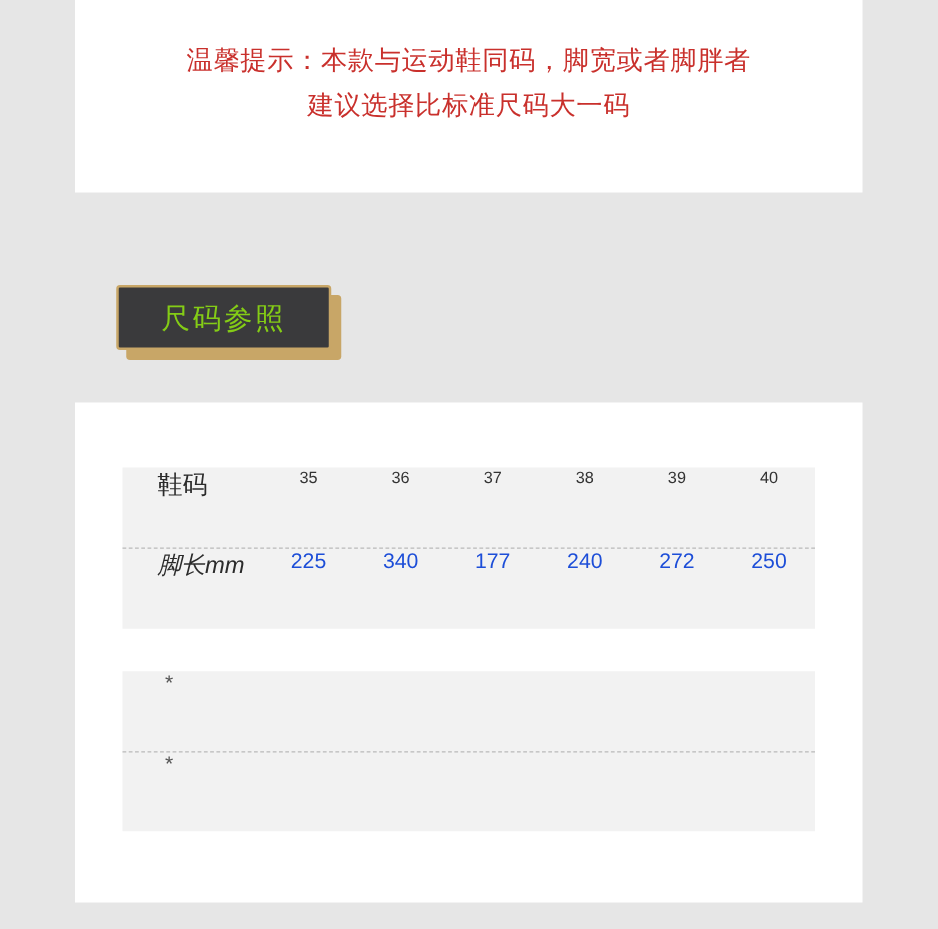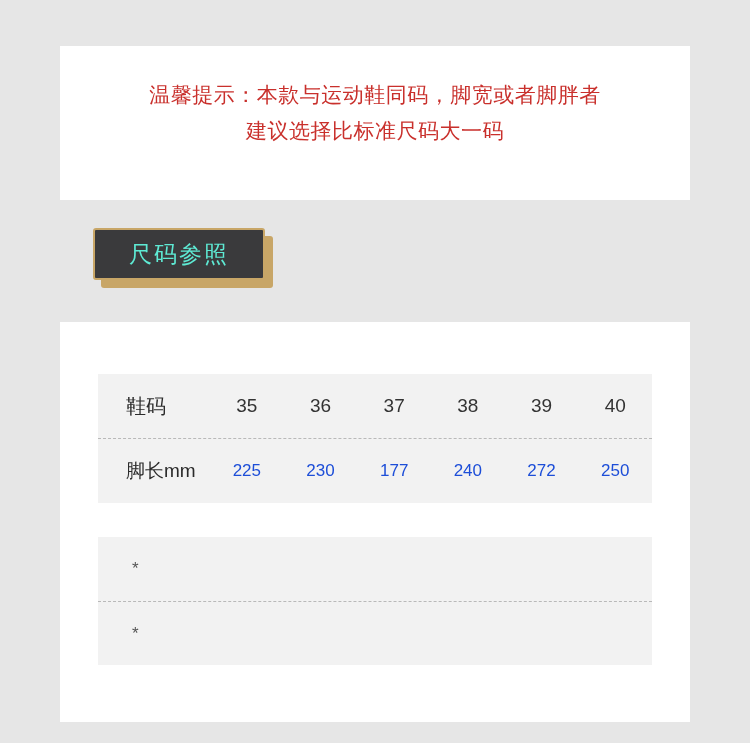--- a/index.html
+++ b/index.html
@@ -22,21 +22,20 @@
     top: 0;
     width: 630px;
     height: 154px;
     background: #ffffff;
     box-sizing: border-box;
     display: flex;
     flex-direction: column;
     align-items: center;
     justify-content: center;
     padding-bottom: 20px;
-    margin-top: 46px;
   }
   .notice-line {
     color: #c9302c;
     font-size: 21px;
     line-height: 36px;
     letter-spacing: 0.5px;
     white-space: nowrap;
   }
   .notice-line.second {
     text-align: left;
@@ -67,21 +66,21 @@
     height: 52px;
     background: #3a3a3c;
     border: 2px solid #c8a667;
     border-radius: 3px;
     box-sizing: border-box;
     display: flex;
     align-items: center;
     justify-content: center;
   }
   .plate-dark span {
-    color: #5eead4;
+    color: #84cc16;
     font-size: 23px;
     letter-spacing: 2px;
   }
 
   
   .table-card {
     position: absolute;
     left: 60px;
     top: 322px;
     width: 630px;
@@ -94,56 +93,57 @@
     position: absolute;
     left: 38px;
     width: 554px;
     background: #f2f2f2;
   }
   .size-block.block-a { top: 52px; height: 129px; }
   .size-block.block-b { top: 215px; height: 128px; }
 
   .size-row {
     display: flex;
-    align-items: center;
+    align-items: flex-start;
     height: 64px;
     box-sizing: border-box;
     padding: 0 0 0 0;
   }
   .size-row.divider {
     border-top: 1px dashed #b9b9b9;
   }
   .row-label {
     flex: 0 0 112px;
     padding-left: 28px;
     box-sizing: border-box;
     font-size: 20px;
     color: #2b2b2b;
     white-space: nowrap;
   }
   .row-label.small {
     font-size: 19px;
+    font-style: italic;
   }
   .row-label.star {
     color: #555;
     font-size: 17px;
     padding-left: 34px;
   }
   .cells {
     flex: 1 1 auto;
     display: flex;
   }
   .cell {
     flex: 1 1 0;
     text-align: center;
     font-size: 17px;
     color: #1d4ed8;
   }
   .cell.head {
-    font-size: 19px;
+    font-size: 13px;
     color: #333333;
   }
 </style>
 </head>
 <body>
 
 <div class="notice-card">
   <div class="notice-line first">温馨提示：本款与运动鞋同码，脚宽或者脚胖者</div>
   <div class="notice-line second">建议选择比标准尺码大一码</div>
 </div>
@@ -166,21 +166,21 @@
         <div class="cell head">37</div>
         <div class="cell head">38</div>
         <div class="cell head">39</div>
         <div class="cell head">40</div>
       </div>
     </div>
     <div class="size-row divider">
       <div class="row-label small">脚长mm</div>
       <div class="cells">
         <div class="cell">225</div>
-        <div class="cell">230</div>
+        <div class="cell">340</div>
         <div class="cell">177</div>
         <div class="cell">240</div>
         <div class="cell">272</div>
         <div class="cell">250</div>
       </div>
     </div>
   </div>
 
   <div class="size-block block-b">
     <div class="size-row">

